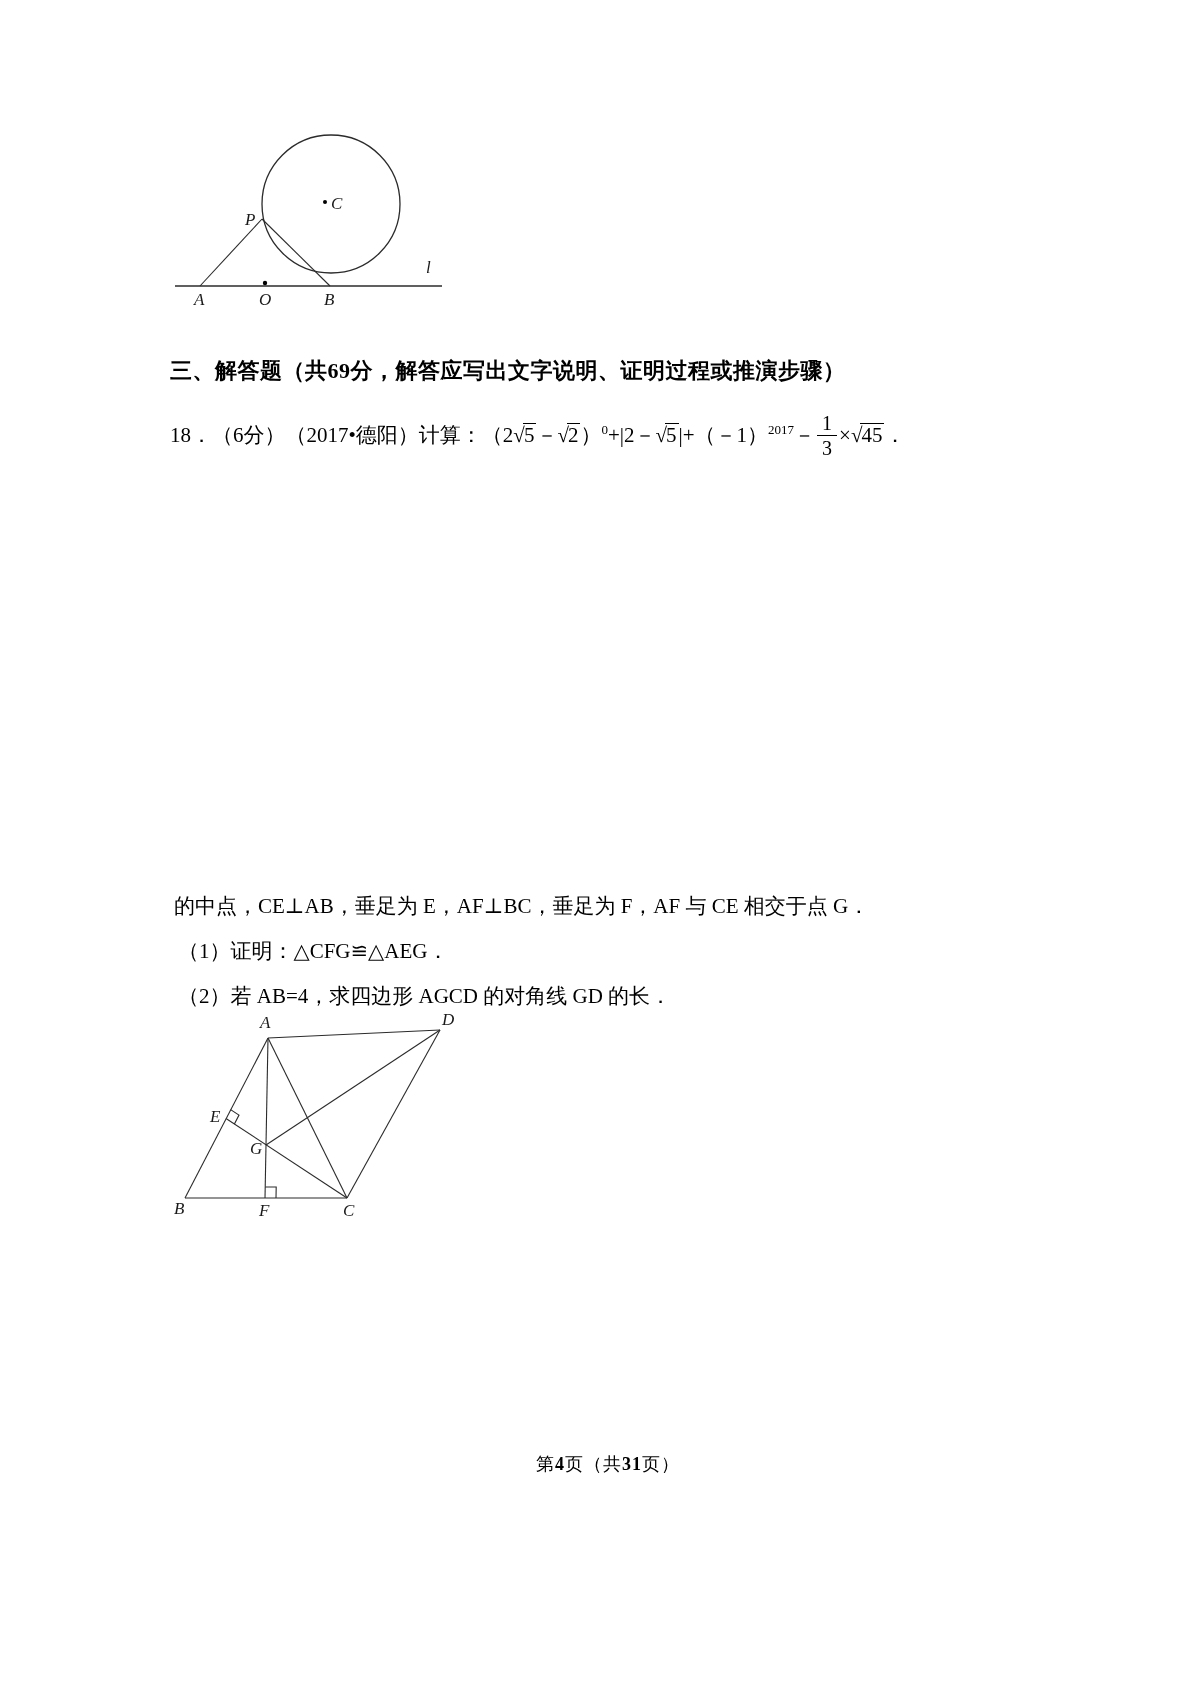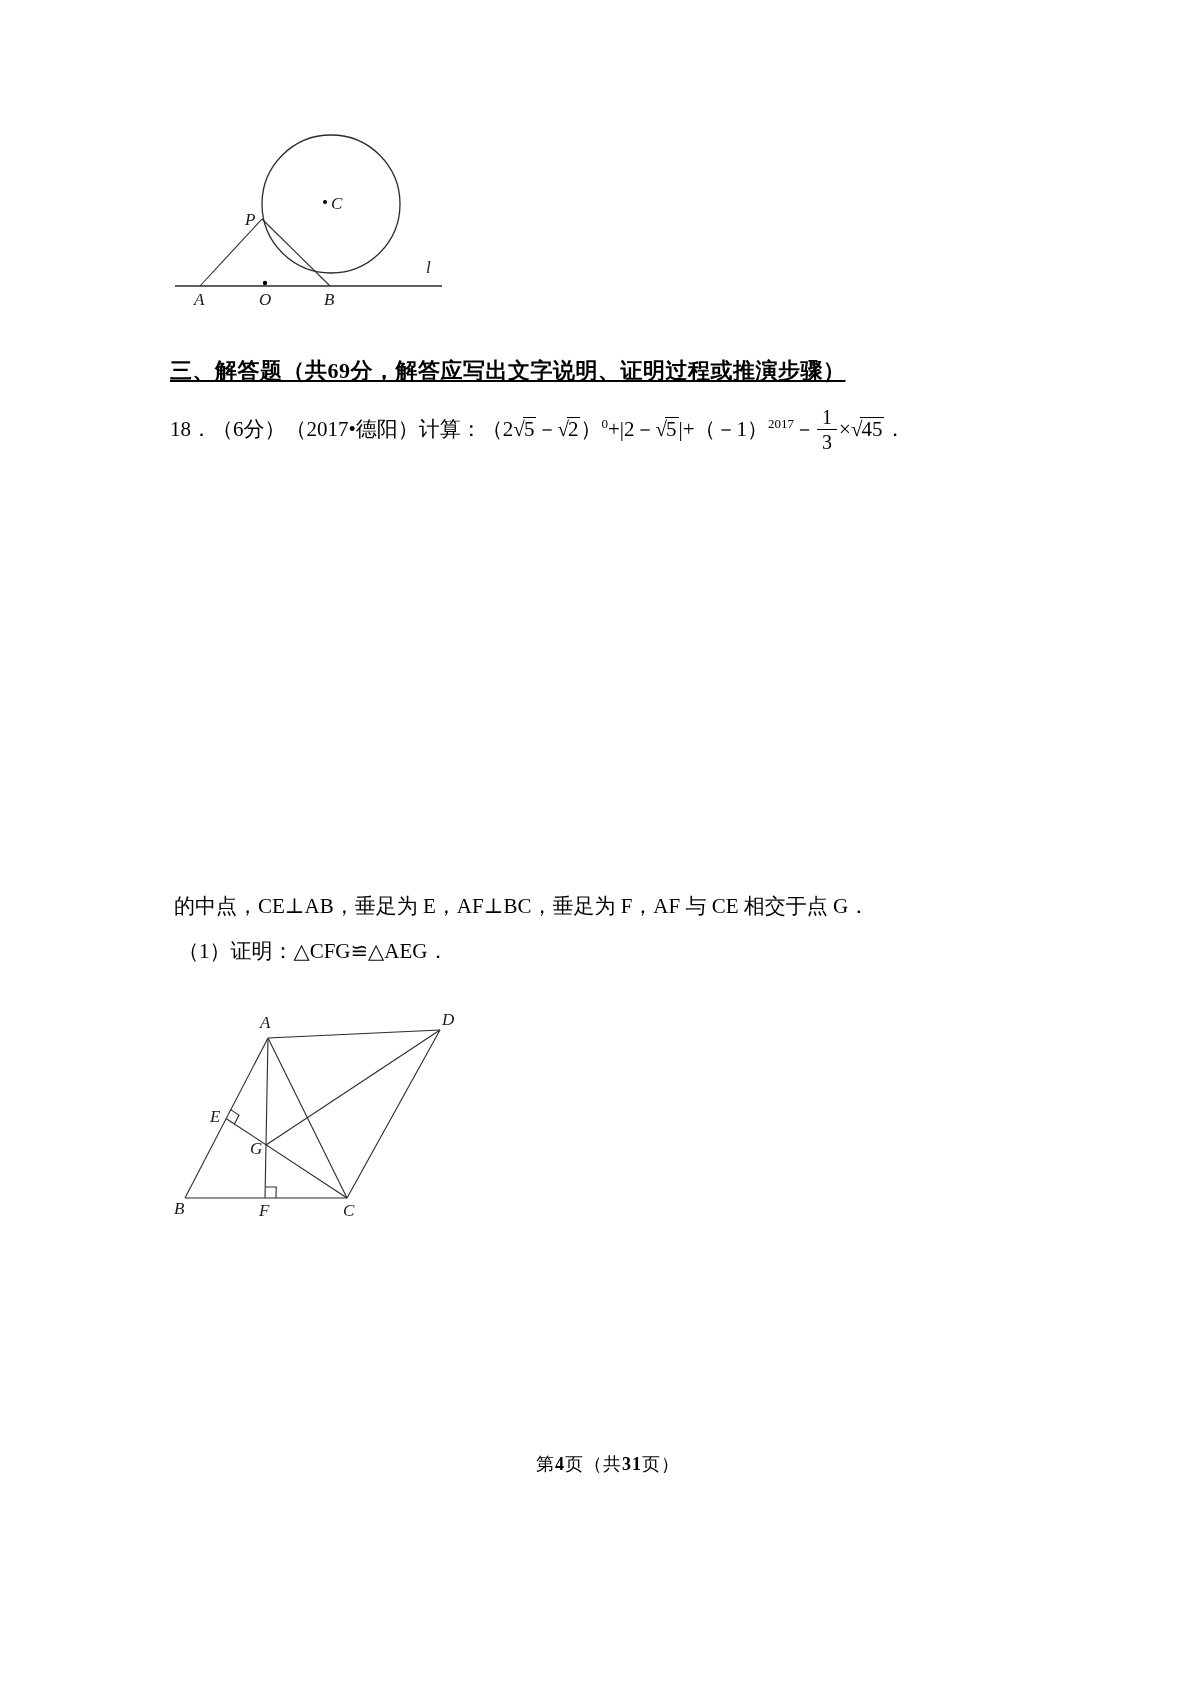--- a/index.html
+++ b/index.html
@@ -6,24 +6,24 @@
   html,body { background:#ffffff; }
   .page {
     position:relative;
     width:1200px; height:1698px;
     background:#ffffff;
     font-family:"Liberation Serif","DejaVu Serif",serif;
     color:#000;
     overflow:hidden;
   }
   .abs { position:absolute; }
-  .section-header { font-size:22px; font-weight:bold; letter-spacing:0.5px;text-decoration:underline; }
+  .section-header { font-size:22px; font-weight:bold; letter-spacing:0.5px; }
   .p19-line { font-size:21px; }
   
-  .mathline { font-size:21px; white-space:nowrap; }
+  .mathline { font-size:21px; white-space:nowrap;margin-top:6px; }
   .sup { font-size:13px; vertical-align:8px; letter-spacing:0; }
   .sqrt { white-space:nowrap; }
   .rsign { display:inline-block; }
   .rbar { display:inline-block; border-top:1.6px solid #000; padding:0 2px 0 1px; margin-left:-2px; line-height:1.05; }
   .frac { display:inline-block; text-align:center; vertical-align:middle; position:relative; top:-2px; line-height:1.1; font-size:20px; margin:0 2px; }
   .frac .num { display:block; border-bottom:1.6px solid #000; padding:0 5px 1px; }
   .frac .den { display:block; padding-top:1px; }
   .footer { width:100%; text-align:center; font-size:18px; letter-spacing:1px; }
   .footer .num { font-weight:bold; }
   
@@ -57,20 +57,21 @@
   </svg>
 
   <div class="abs section-header" style="left:170px; top:356px; width:900px;">三、解答题（共69分，解答应写出文字说明、证明过程或推演步骤）</div>
 
   <div class="abs mathline" style="left:170px; top:408px;">
     <span>18．（6分）（2017•德阳）计算：（2</span><span class="sqrt"><span class="rsign">√</span><span class="rbar">5</span></span><span>－</span><span class="sqrt"><span class="rsign">√</span><span class="rbar">2</span></span><span>）</span><span class="sup">0</span><span>+|2－</span><span class="sqrt"><span class="rsign">√</span><span class="rbar">5</span></span><span>|+（－1）</span><span class="sup">2017</span><span>－</span><span class="frac"><span class="num">1</span><span class="den">3</span></span><span>×</span><span class="sqrt"><span class="rsign">√</span><span class="rbar">45</span></span><span>．</span>
   </div>
 
   <div class="abs p19-line" style="left:174px; top:892px; width:900px;">的中点，CE⊥AB，垂足为 E，AF⊥BC，垂足为 F，AF 与 CE 相交于点 G．</div>
   <div class="abs p19-line" style="left:178px; top:937px; width:900px;">（1）证明：△CFG≌△AEG．</div>
+  <div class="abs p19-line" style="left:178px; top:982px; width:900px;">（2）若 AB=4，求四边形 AGCD 的对角线 GD 的长．</div>
 
   <svg class="abs" style="left:170px; top:1010px;" width="300" height="212" viewBox="0 0 300 212">
     <g>
       <line class="fig-line-thin" x1="98" y1="28" x2="15" y2="188"></line>
       <line class="fig-line-thin" x1="98" y1="28" x2="270" y2="20"></line>
       <line class="fig-line-thin" x1="15" y1="188" x2="177" y2="188"></line>
       <line class="fig-line-thin" x1="270" y1="20" x2="177" y2="188"></line>
       <line class="fig-line-thin" x1="98" y1="28" x2="177" y2="188"></line>
       <line class="fig-line-thin" x1="177" y1="188" x2="56" y2="108.5"></line>
       <line class="fig-line-thin" x1="98" y1="28" x2="95" y2="188"></line>

